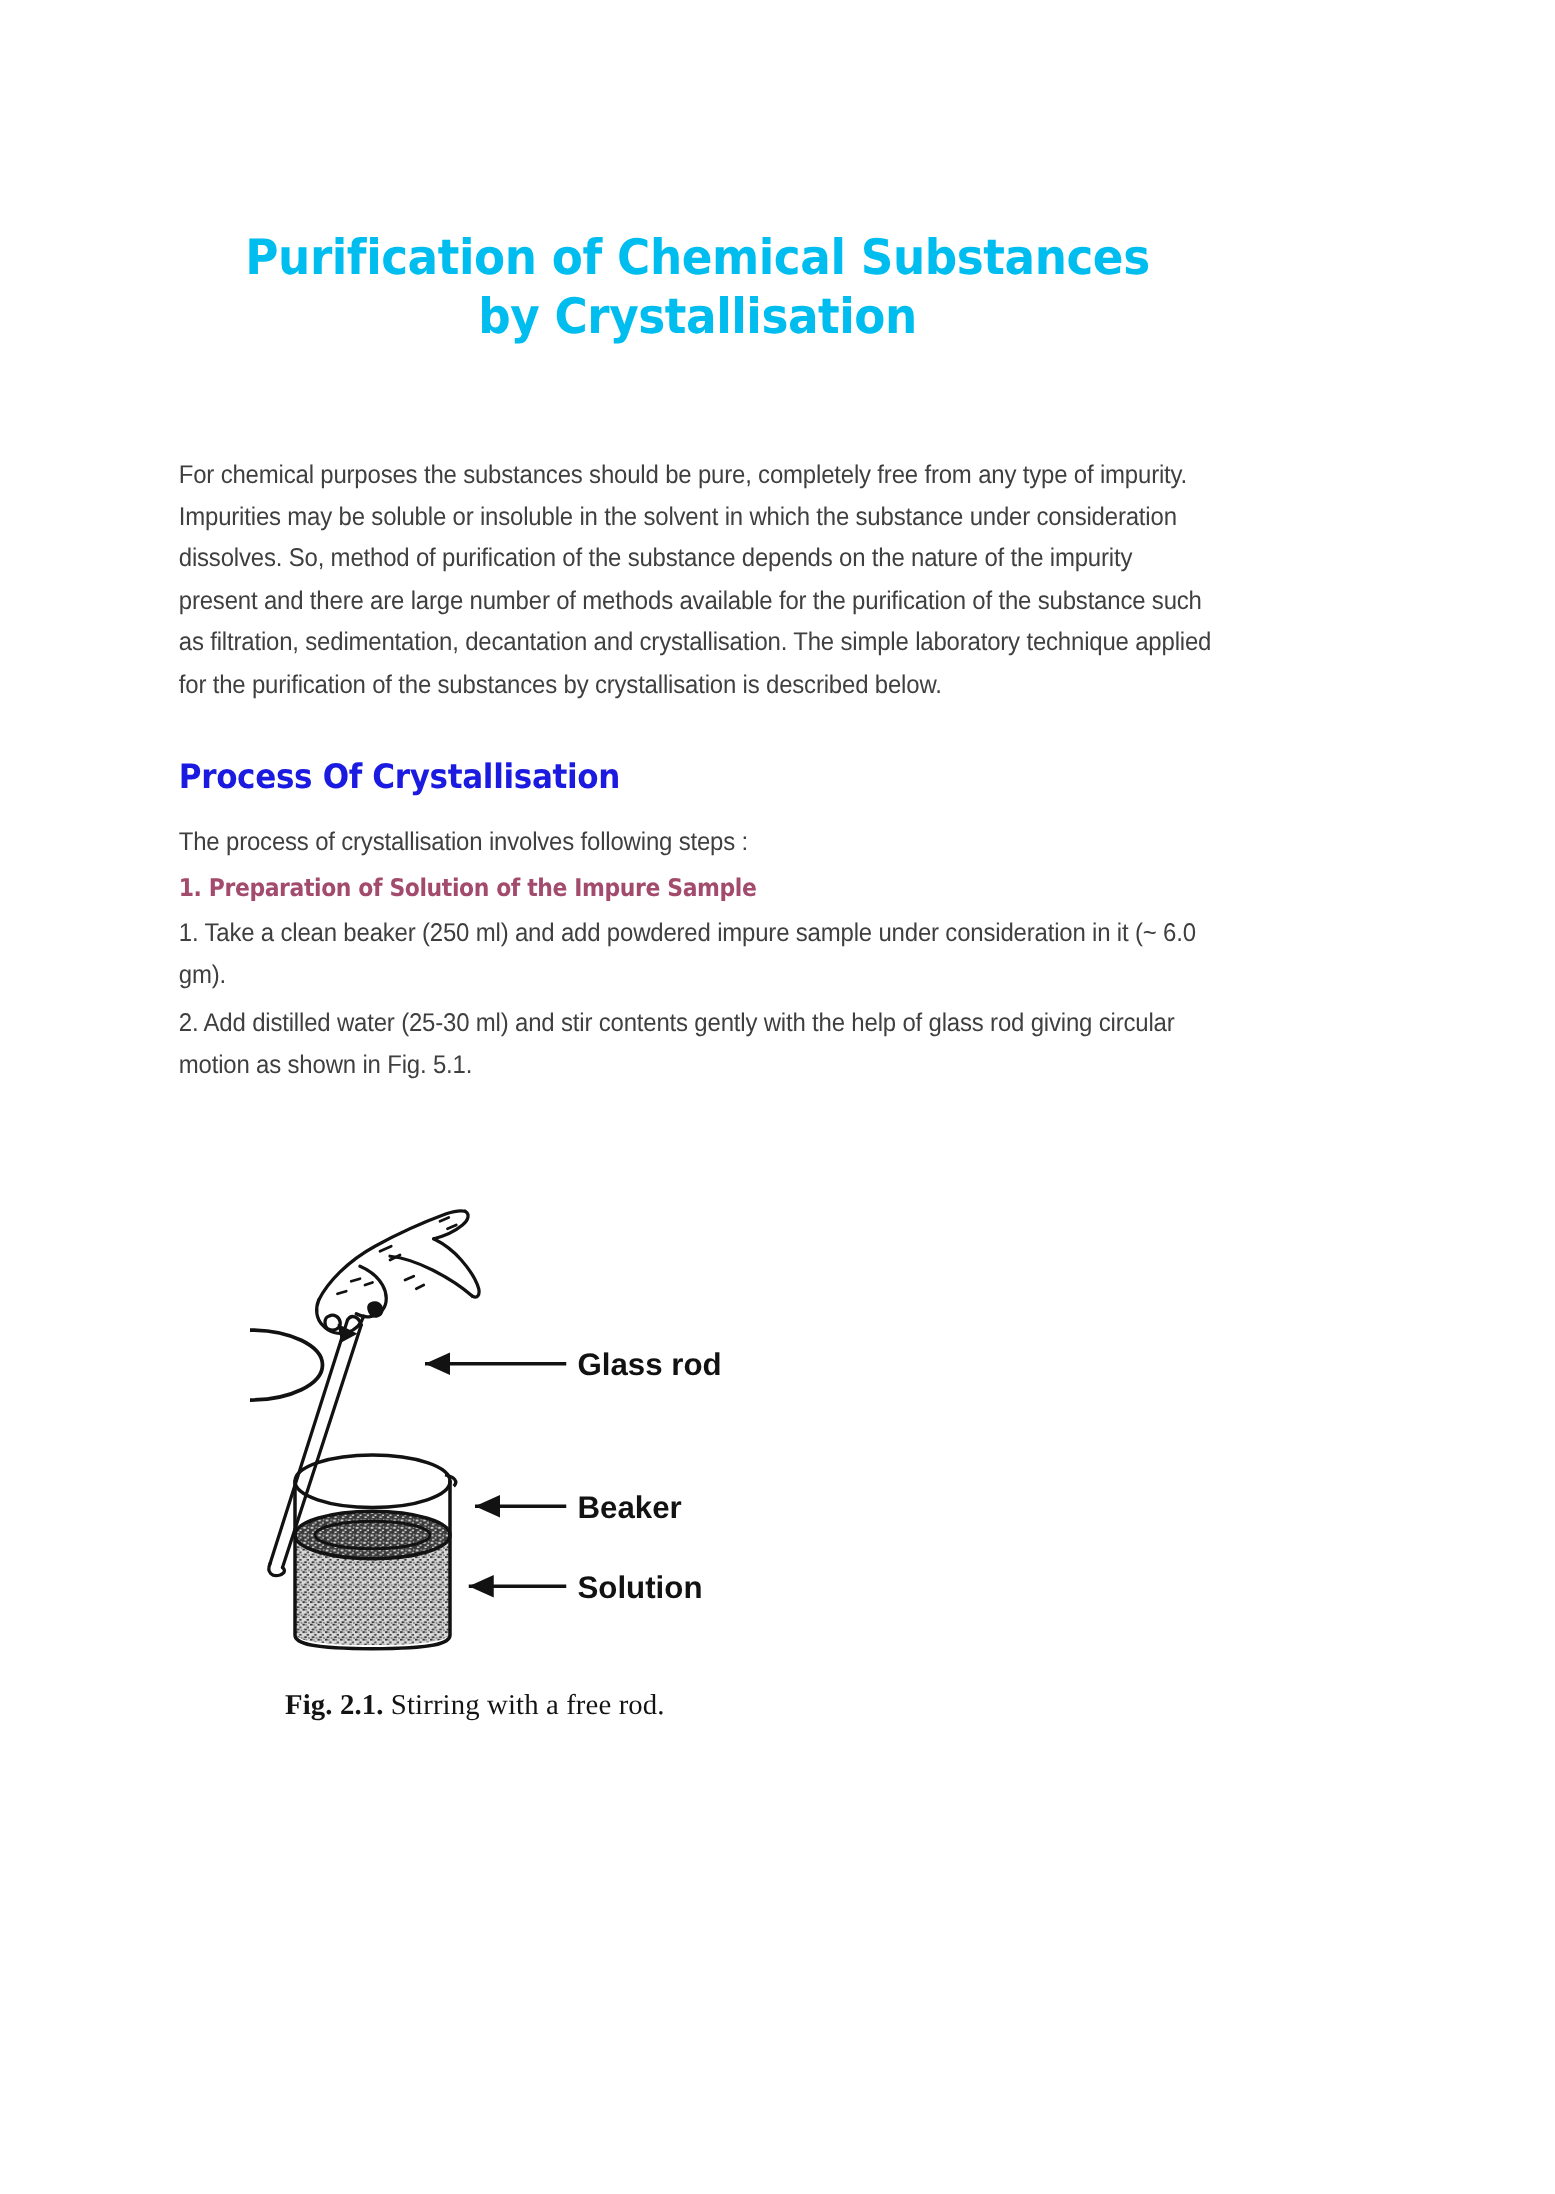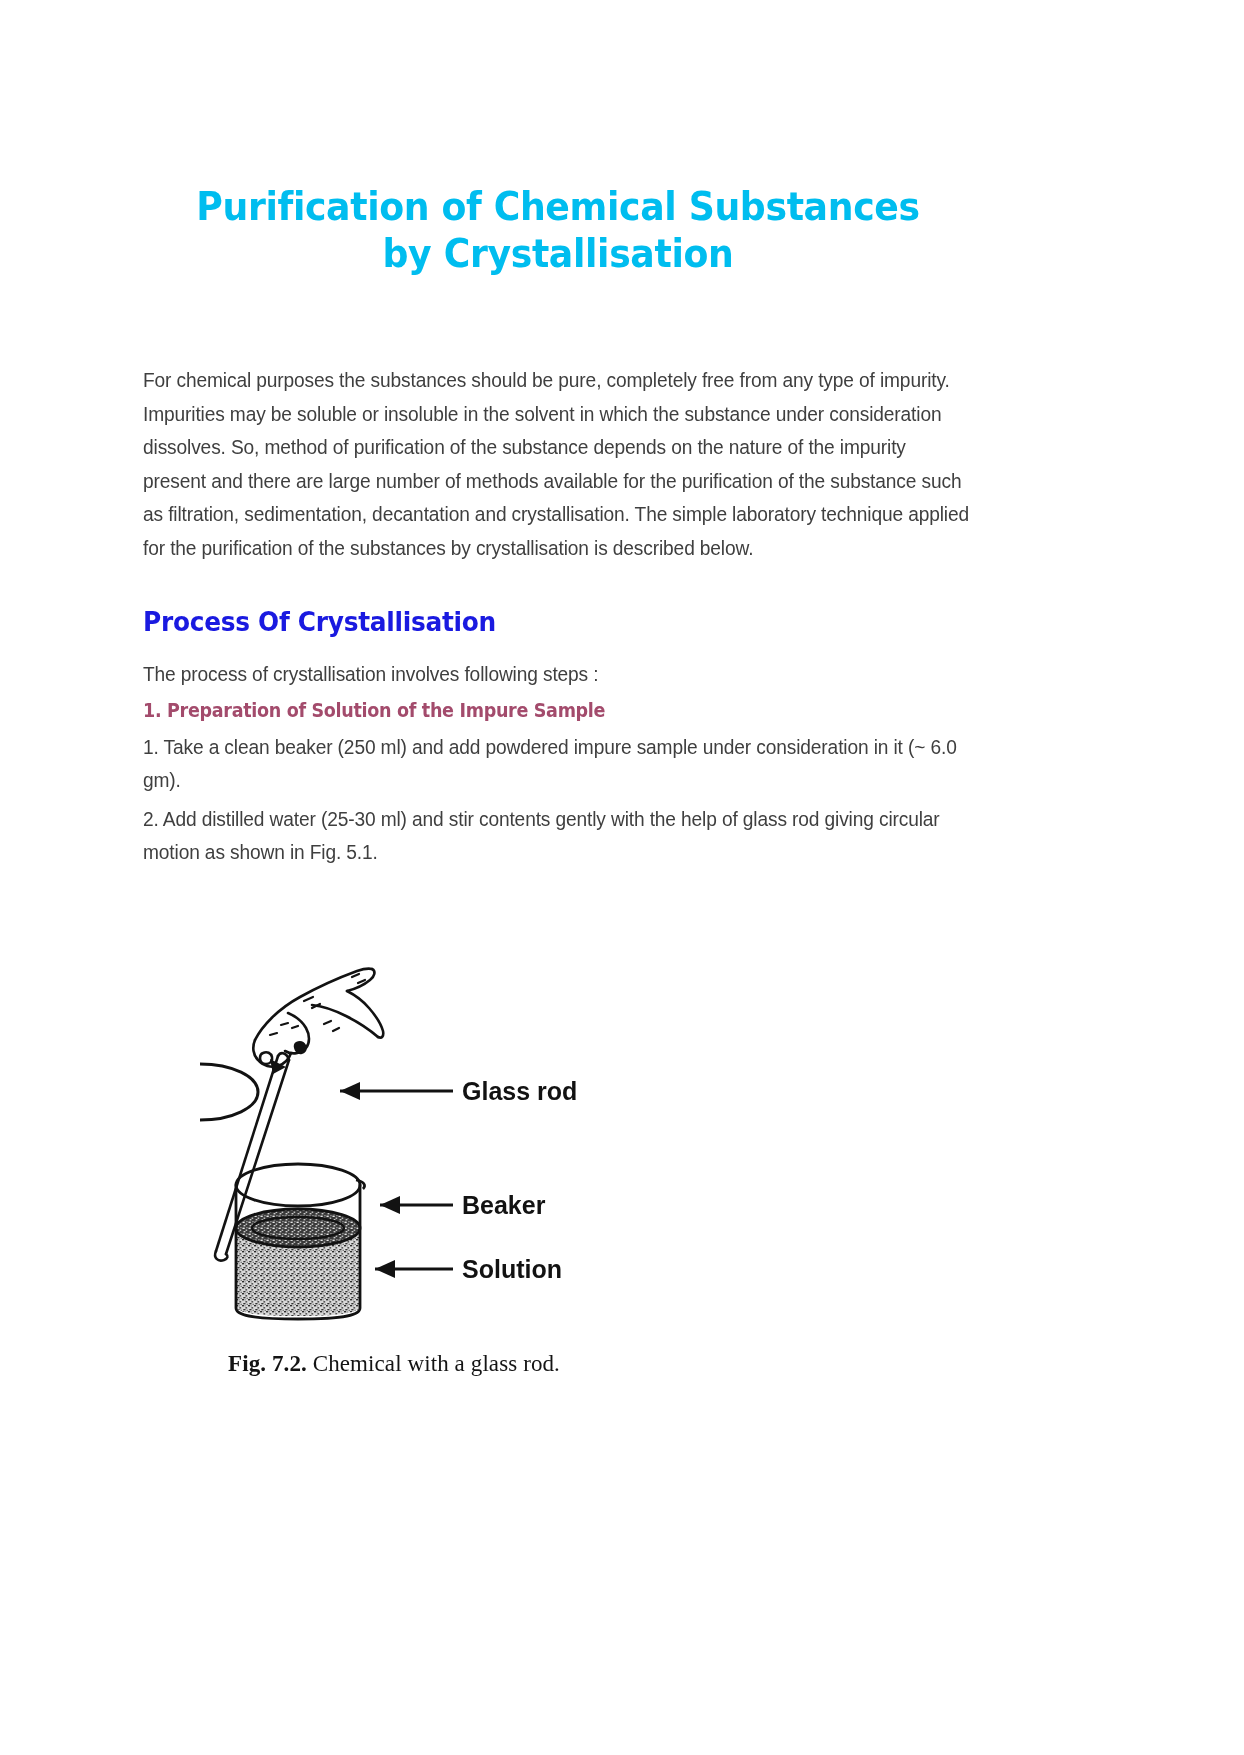--- a/index.html
+++ b/index.html
@@ -259,18 +259,18 @@
             <path d="M175 342 L 195 333 L 195 351 Z"></path>
           </g>
 
           <text x="262" y="173" font-family="'Liberation Sans', sans-serif" font-size="25" font-weight="700" fill="#121212">Glass rod</text>
           <text x="262" y="287" font-family="'Liberation Sans', sans-serif" font-size="25" font-weight="700" fill="#121212">Beaker</text>
           <text x="262" y="351" font-family="'Liberation Sans', sans-serif" font-size="25" font-weight="700" fill="#121212">Solution</text>
         </svg>
       </div>
 
       <figcaption class="figure-caption">
-        <span class="fig-num">Fig. 7.2.</span><span> Chemical with a glass rod.</span>
+        <span class="fig-num">Fig. 2.1.</span><span> Stirring with a free rod.</span>
       </figcaption>
     </figure>
 
   </div>
 </div>
 
 </body></html>

